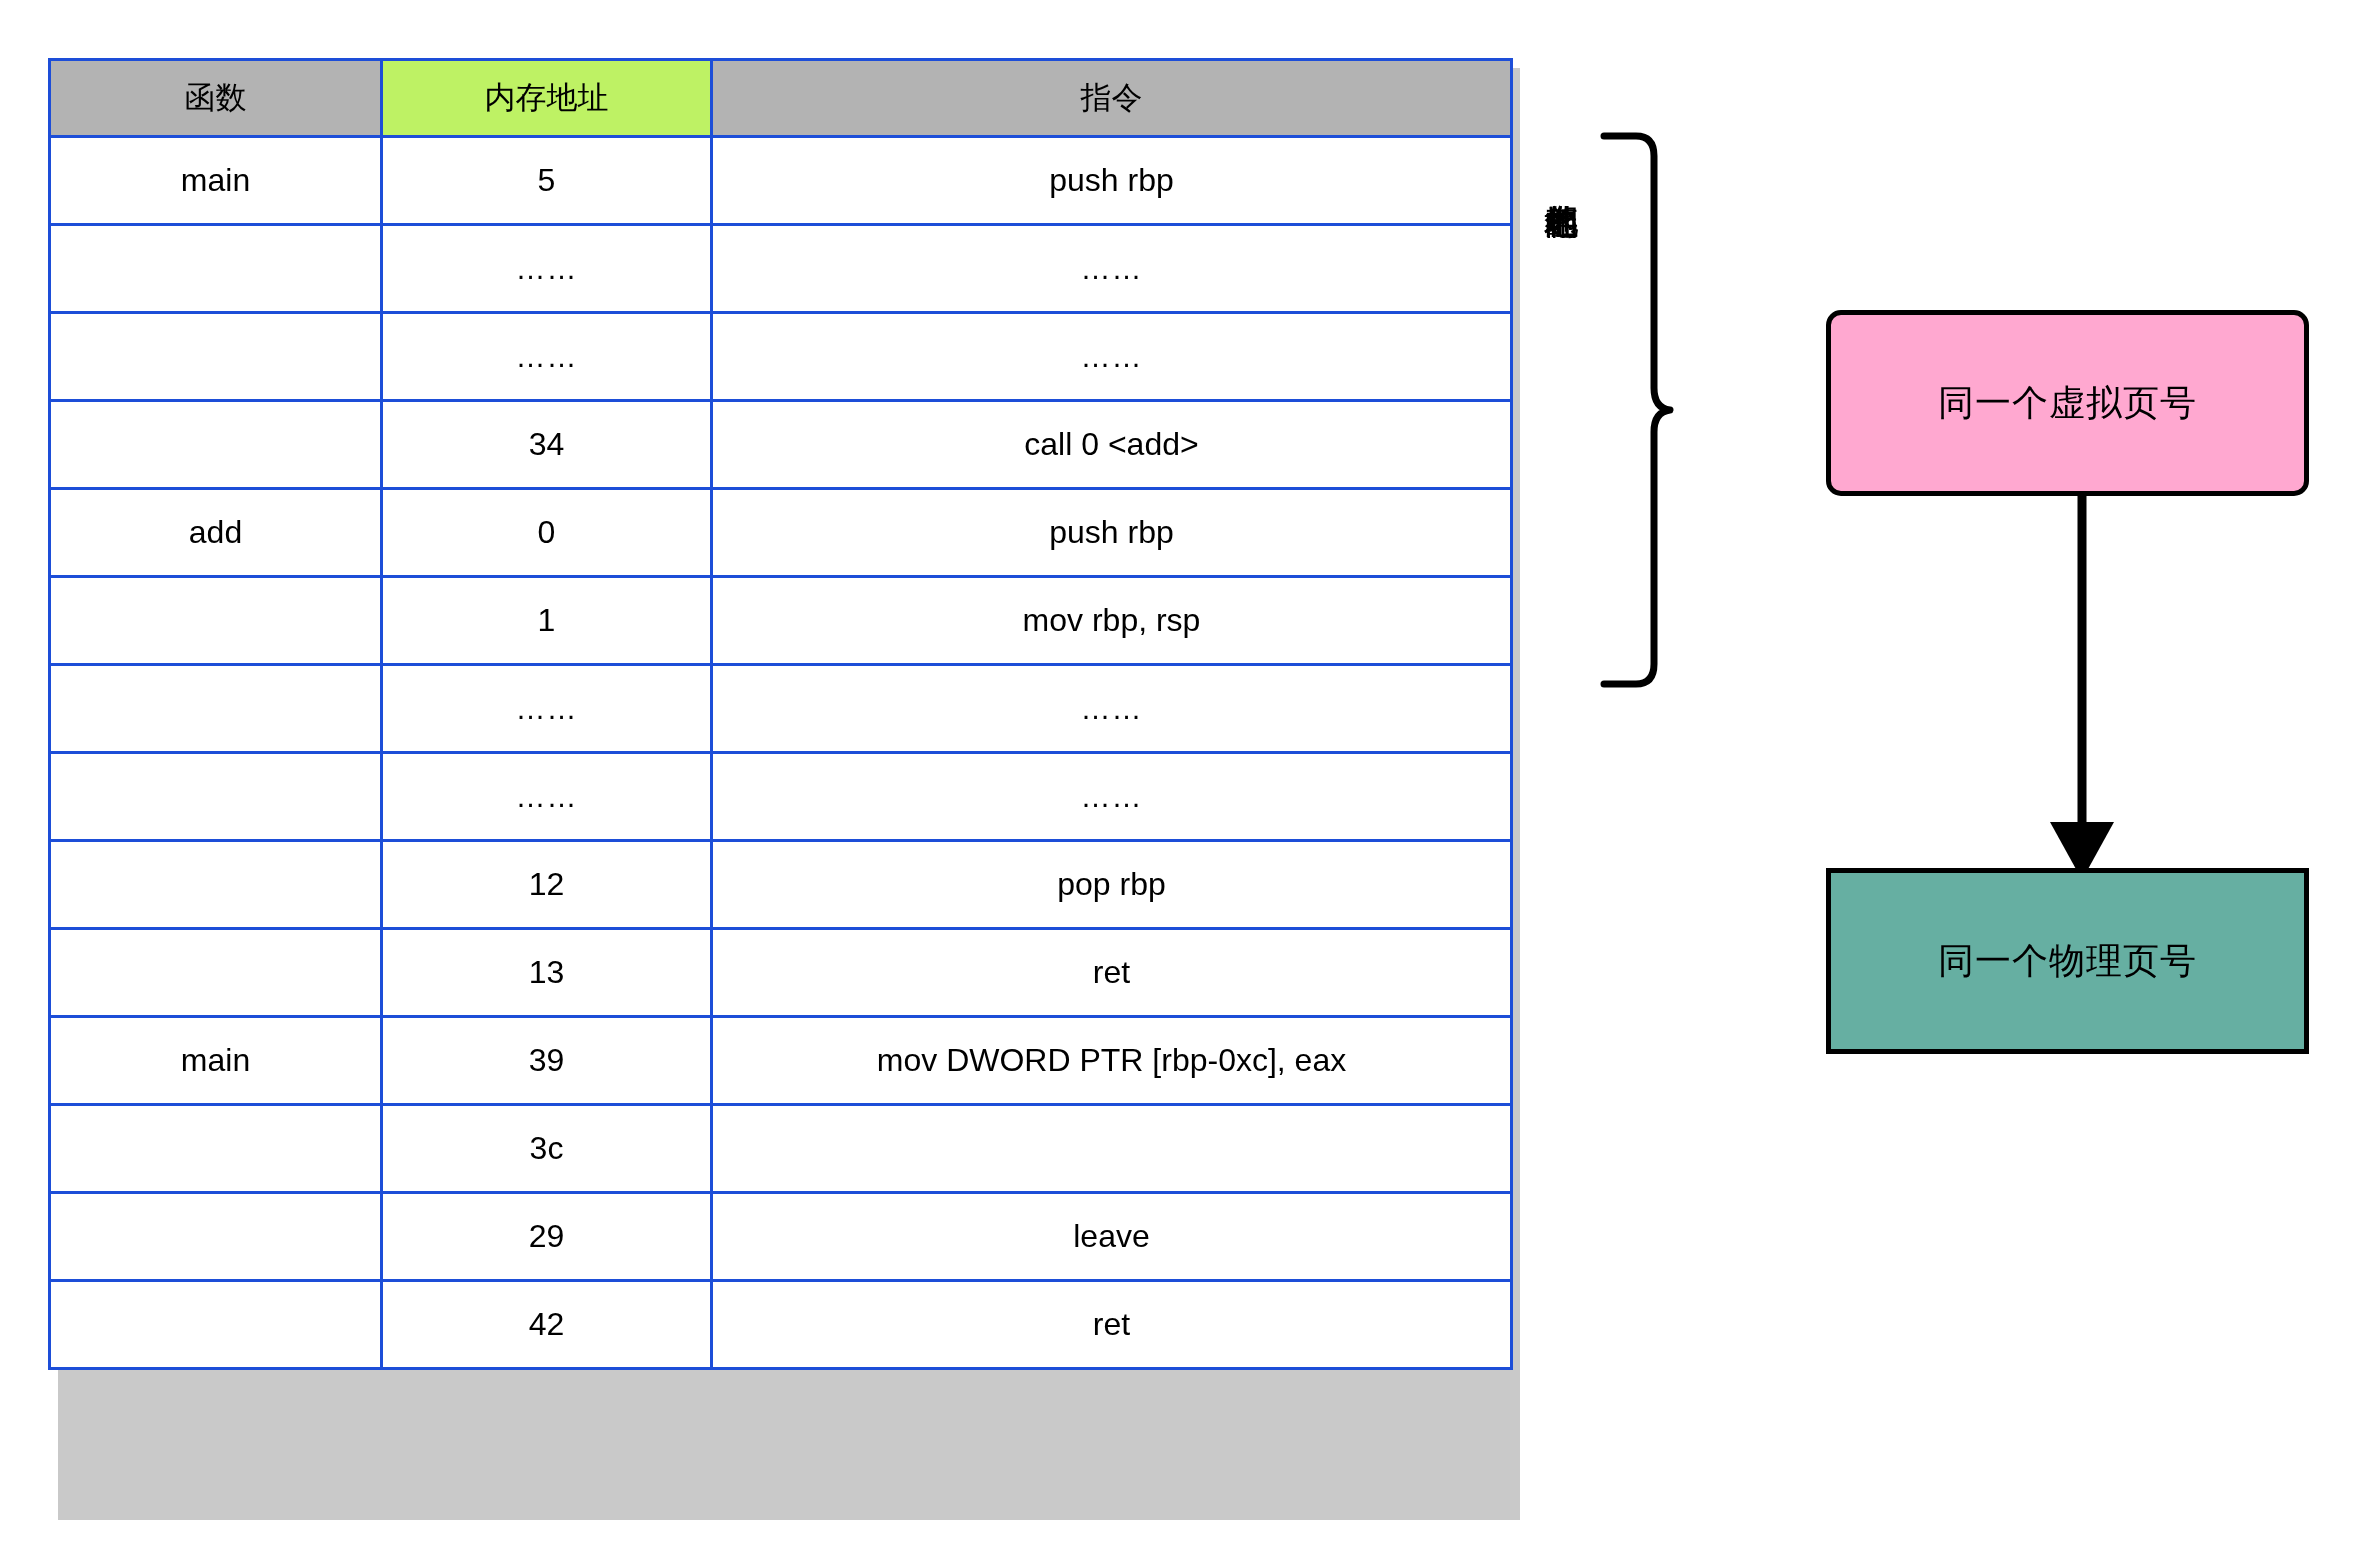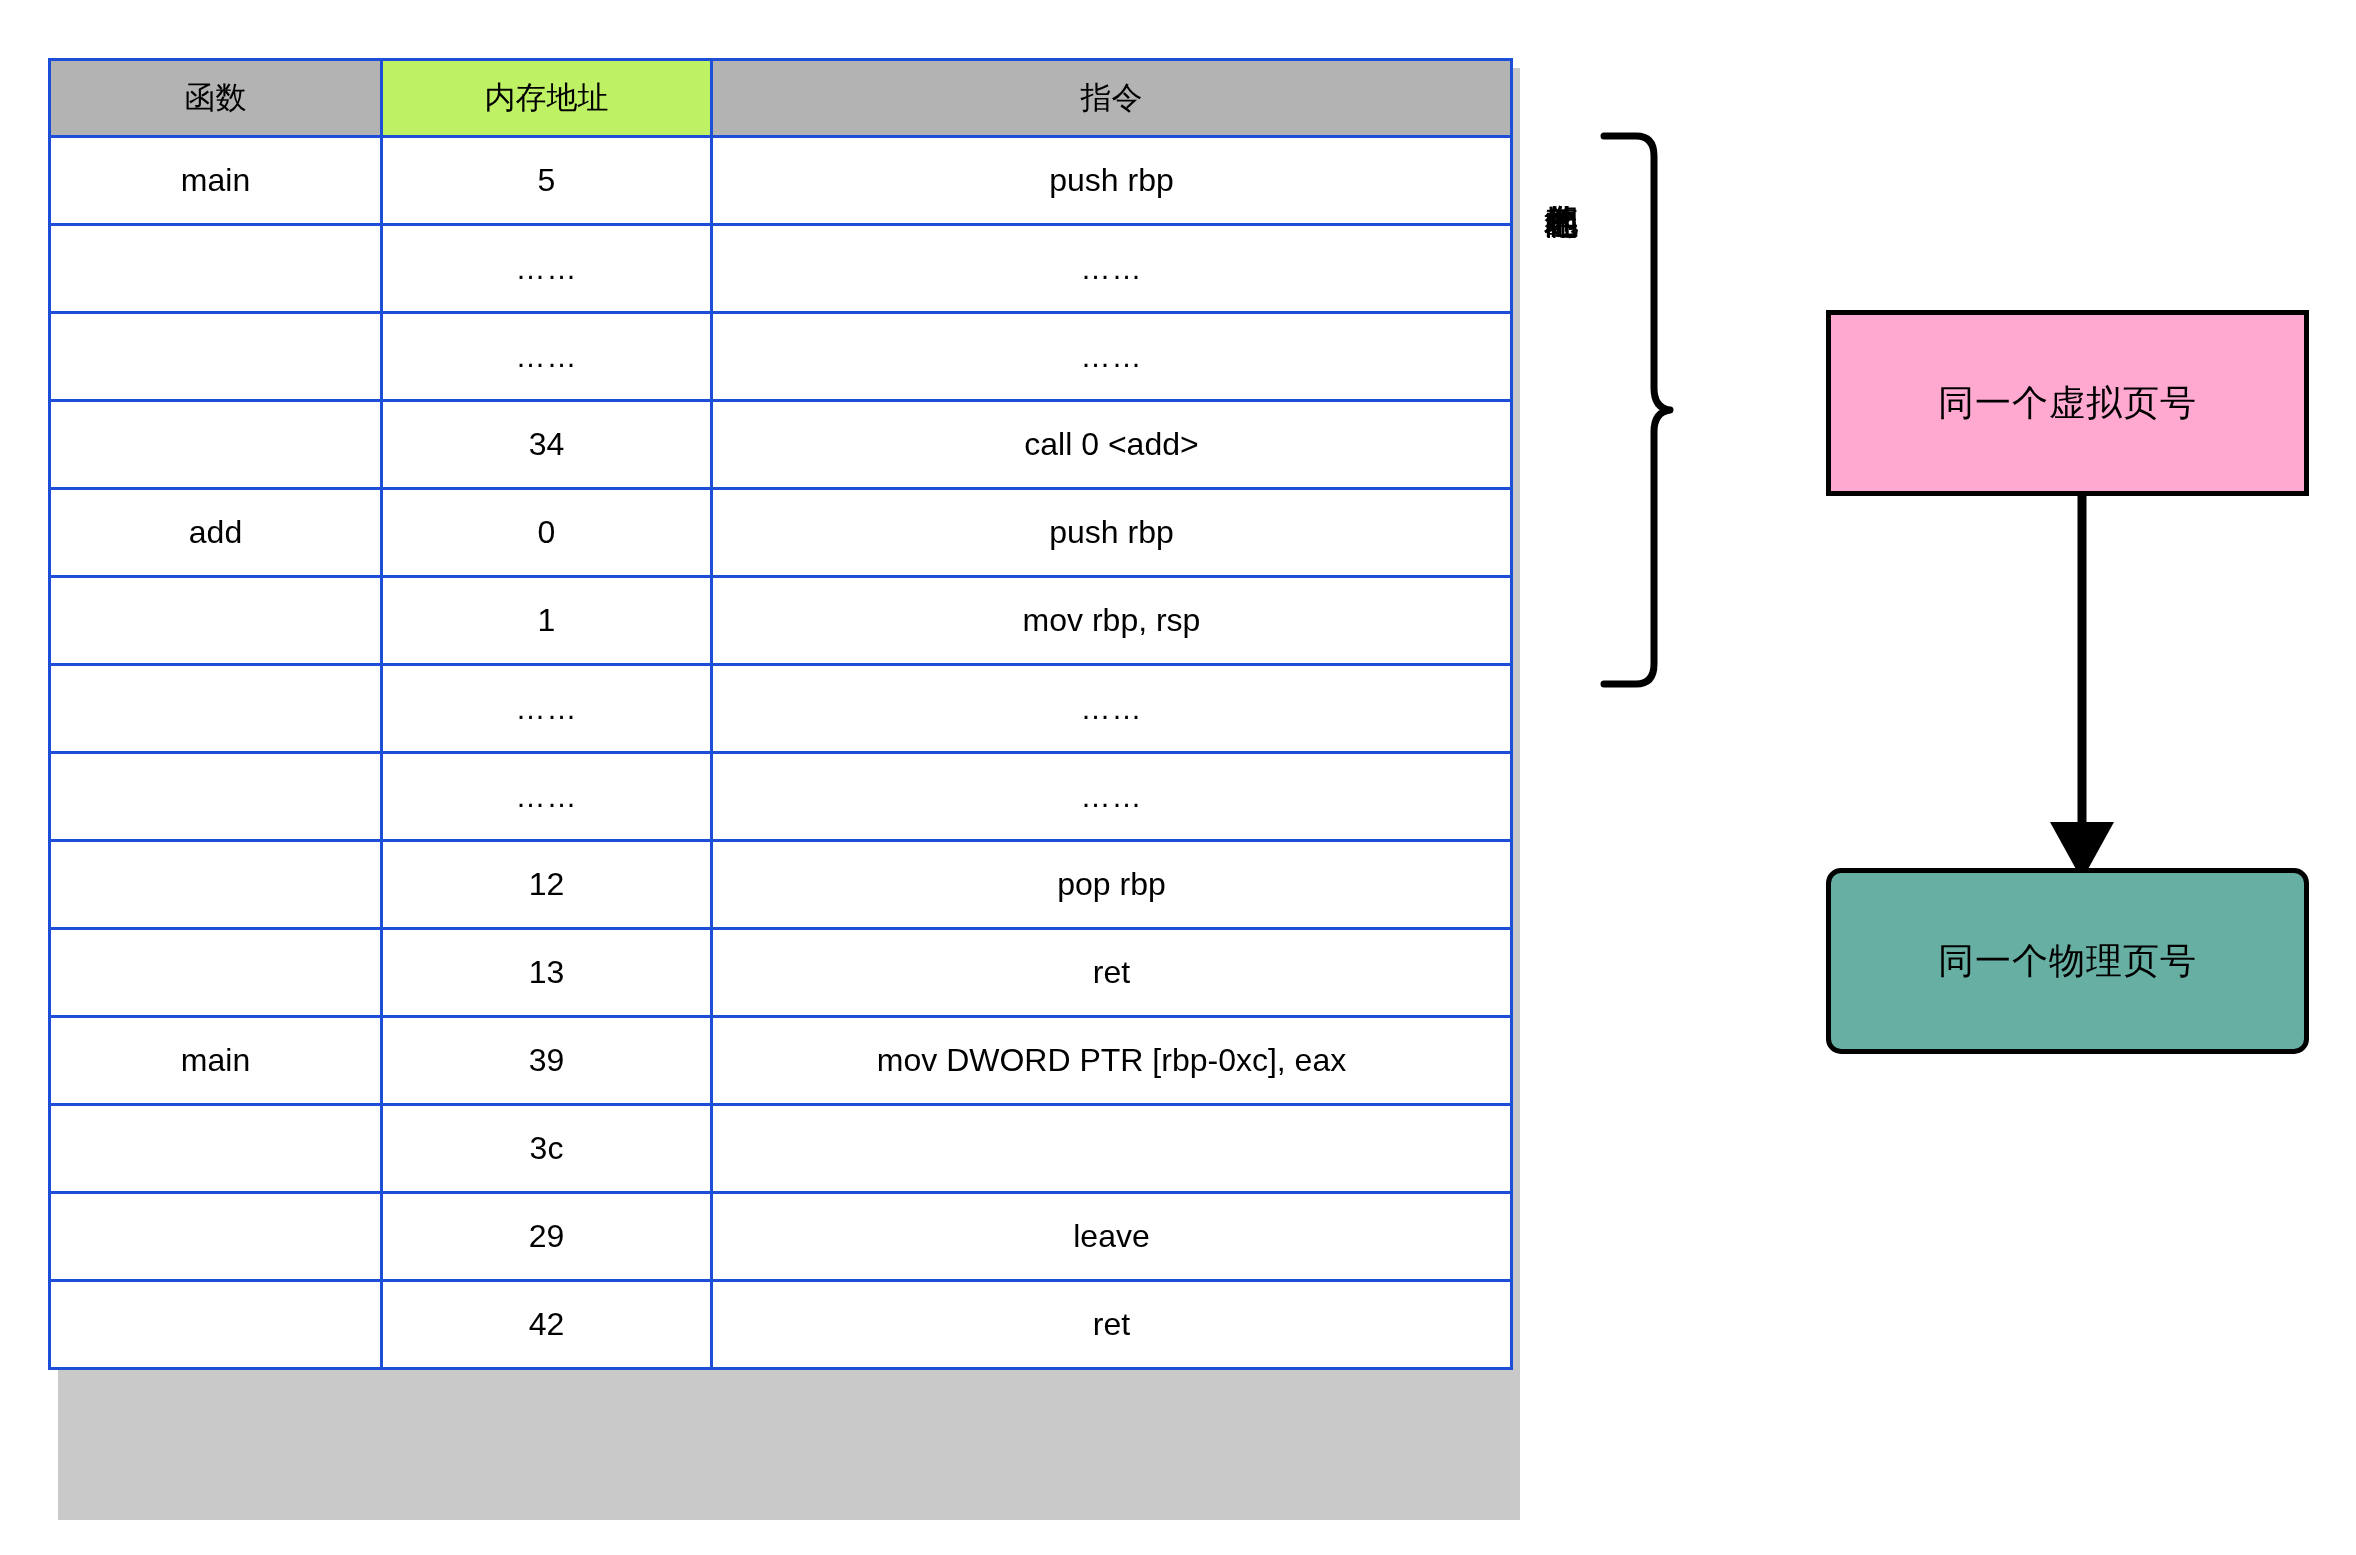--- a/index.html
+++ b/index.html
@@ -105,20 +105,21 @@
     justify-content: center;
     font-size: 36px;
     letter-spacing: 1px;
   }
   #box-virtual {
     left: 1826px;
     top: 310px;
     width: 483px;
     height: 186px;
     background: #ffa8d0;
+    border-radius: 15px;
   }
   #box-physical {
     left: 1826px;
     top: 868px;
     width: 483px;
     height: 186px;
     background: #66afa2;
   }
   #flow-arrow {
     position: absolute;
@@ -230,15 +231,15 @@
 
 <div class="flow-box" id="box-virtual" style="background: rgb(255, 168, 208);">
   <span>同一个虚拟页号</span>
 </div>
 
 <svg id="flow-arrow" viewBox="0 0 120 390">
   <line x1="60" y1="0" x2="60" y2="355" stroke="#000000" stroke-width="9"></line>
   <polygon points="60,388 28,330 92,330" fill="#000000"></polygon>
 </svg>
 
-<div class="flow-box" id="box-physical" style="background: rgb(102, 175, 162); border-radius: 15px;">
+<div class="flow-box" id="box-physical" style="background: rgb(102, 175, 162);">
   <span>同一个物理页号</span>
 </div>
 
 </body></html>

